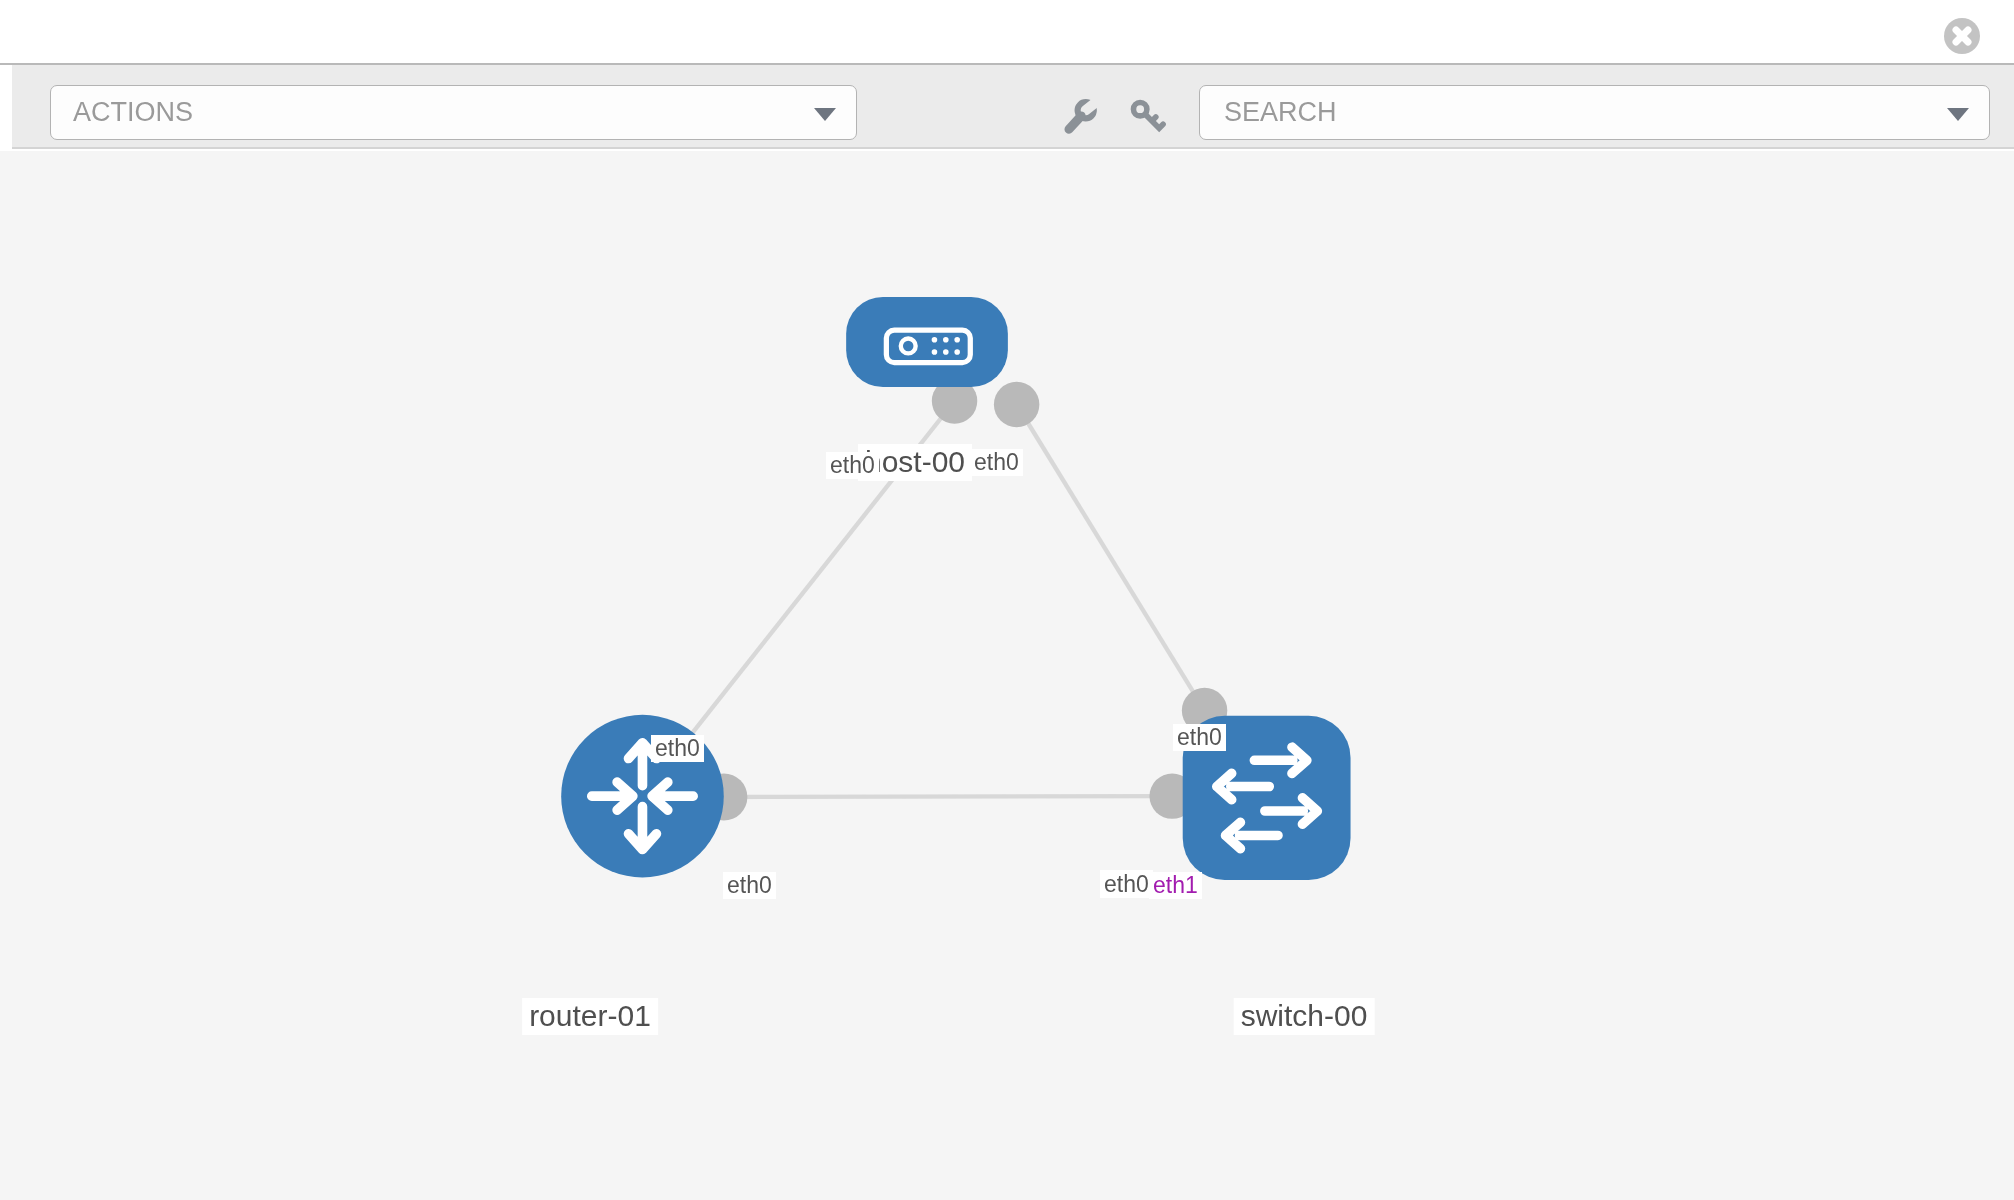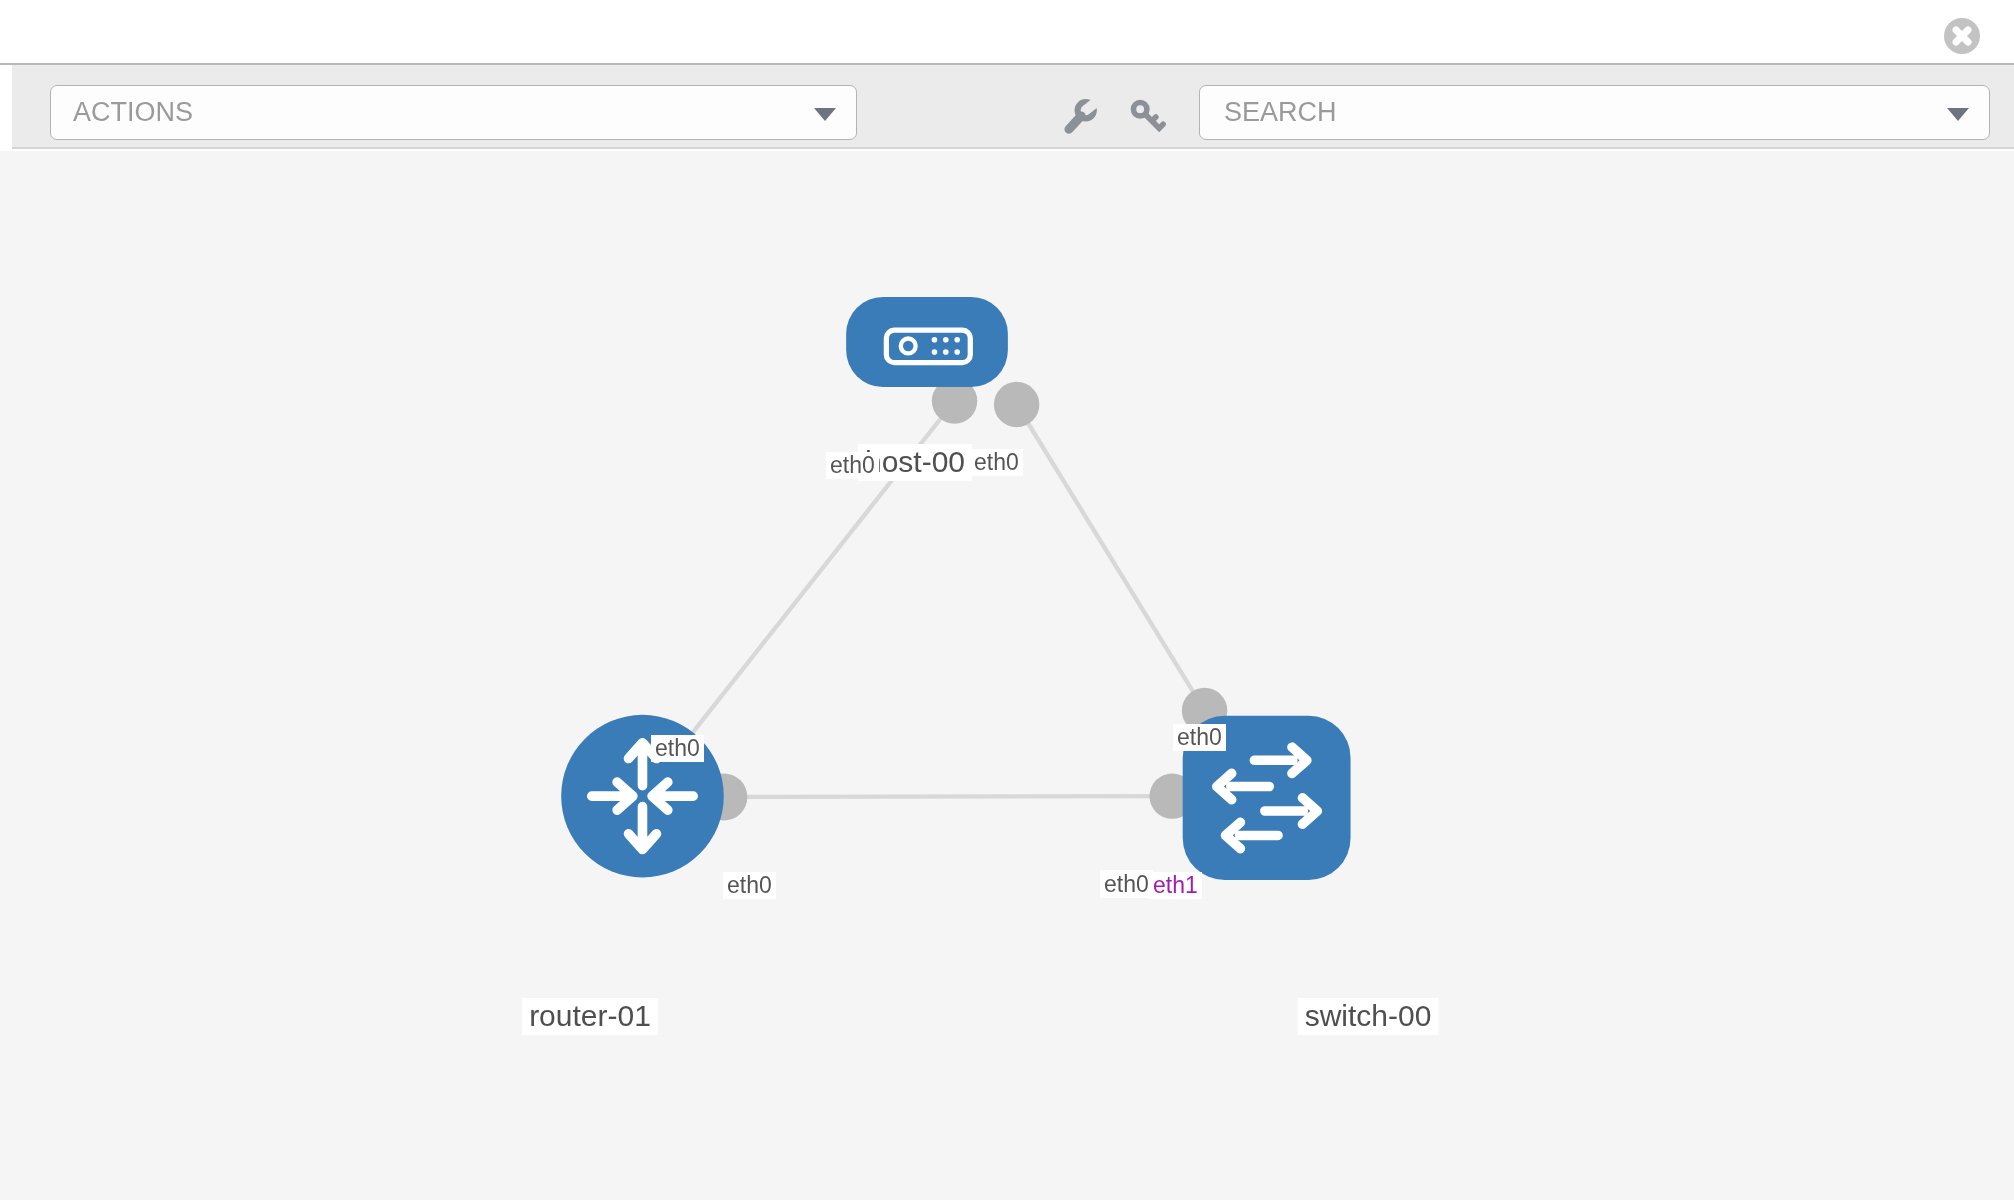--- a/index.html
+++ b/index.html
@@ -138,21 +138,21 @@
           <path d="M1290,848 L1334,848 M1333,833 L1350,848 L1333,863"></path>
           <path d="M1307,878 L1263,878 M1264,863 L1247,878 L1264,893"></path>
           <path d="M1302,906 L1346,906 M1345,891 L1362,906 L1345,921"></path>
           <path d="M1317,934 L1273,934 M1274,919 L1257,934 L1274,949"></path>
         </g>
       </g>
     </svg>
 
     <div class="node-label" style="left:915px;top:293px;">host-00</div>
     <div class="node-label" style="left:590px;top:847px;">router-01</div>
-    <div class="node-label" style="left:1368px;top:847px;">switch-00</div>
+    <div class="node-label" style="left:1304px;top:847px;">switch-00</div>
 
     <div class="port-label" style="left:826px;top:301px;">eth0</div>
     <div class="port-label" style="left:970px;top:298px;">eth0</div>
     <div class="port-label" style="left:651px;top:584px;">eth0</div>
     <div class="port-label" style="left:1173px;top:573px;">eth0</div>
     <div class="port-label" style="left:723px;top:721px;">eth0</div>
 
     <div class="overlap-wrap" style="left:1100px;top:721px;">
       <span class="overlap-under">eth0</span>
       <span class="overlap-over">eth1</span>

